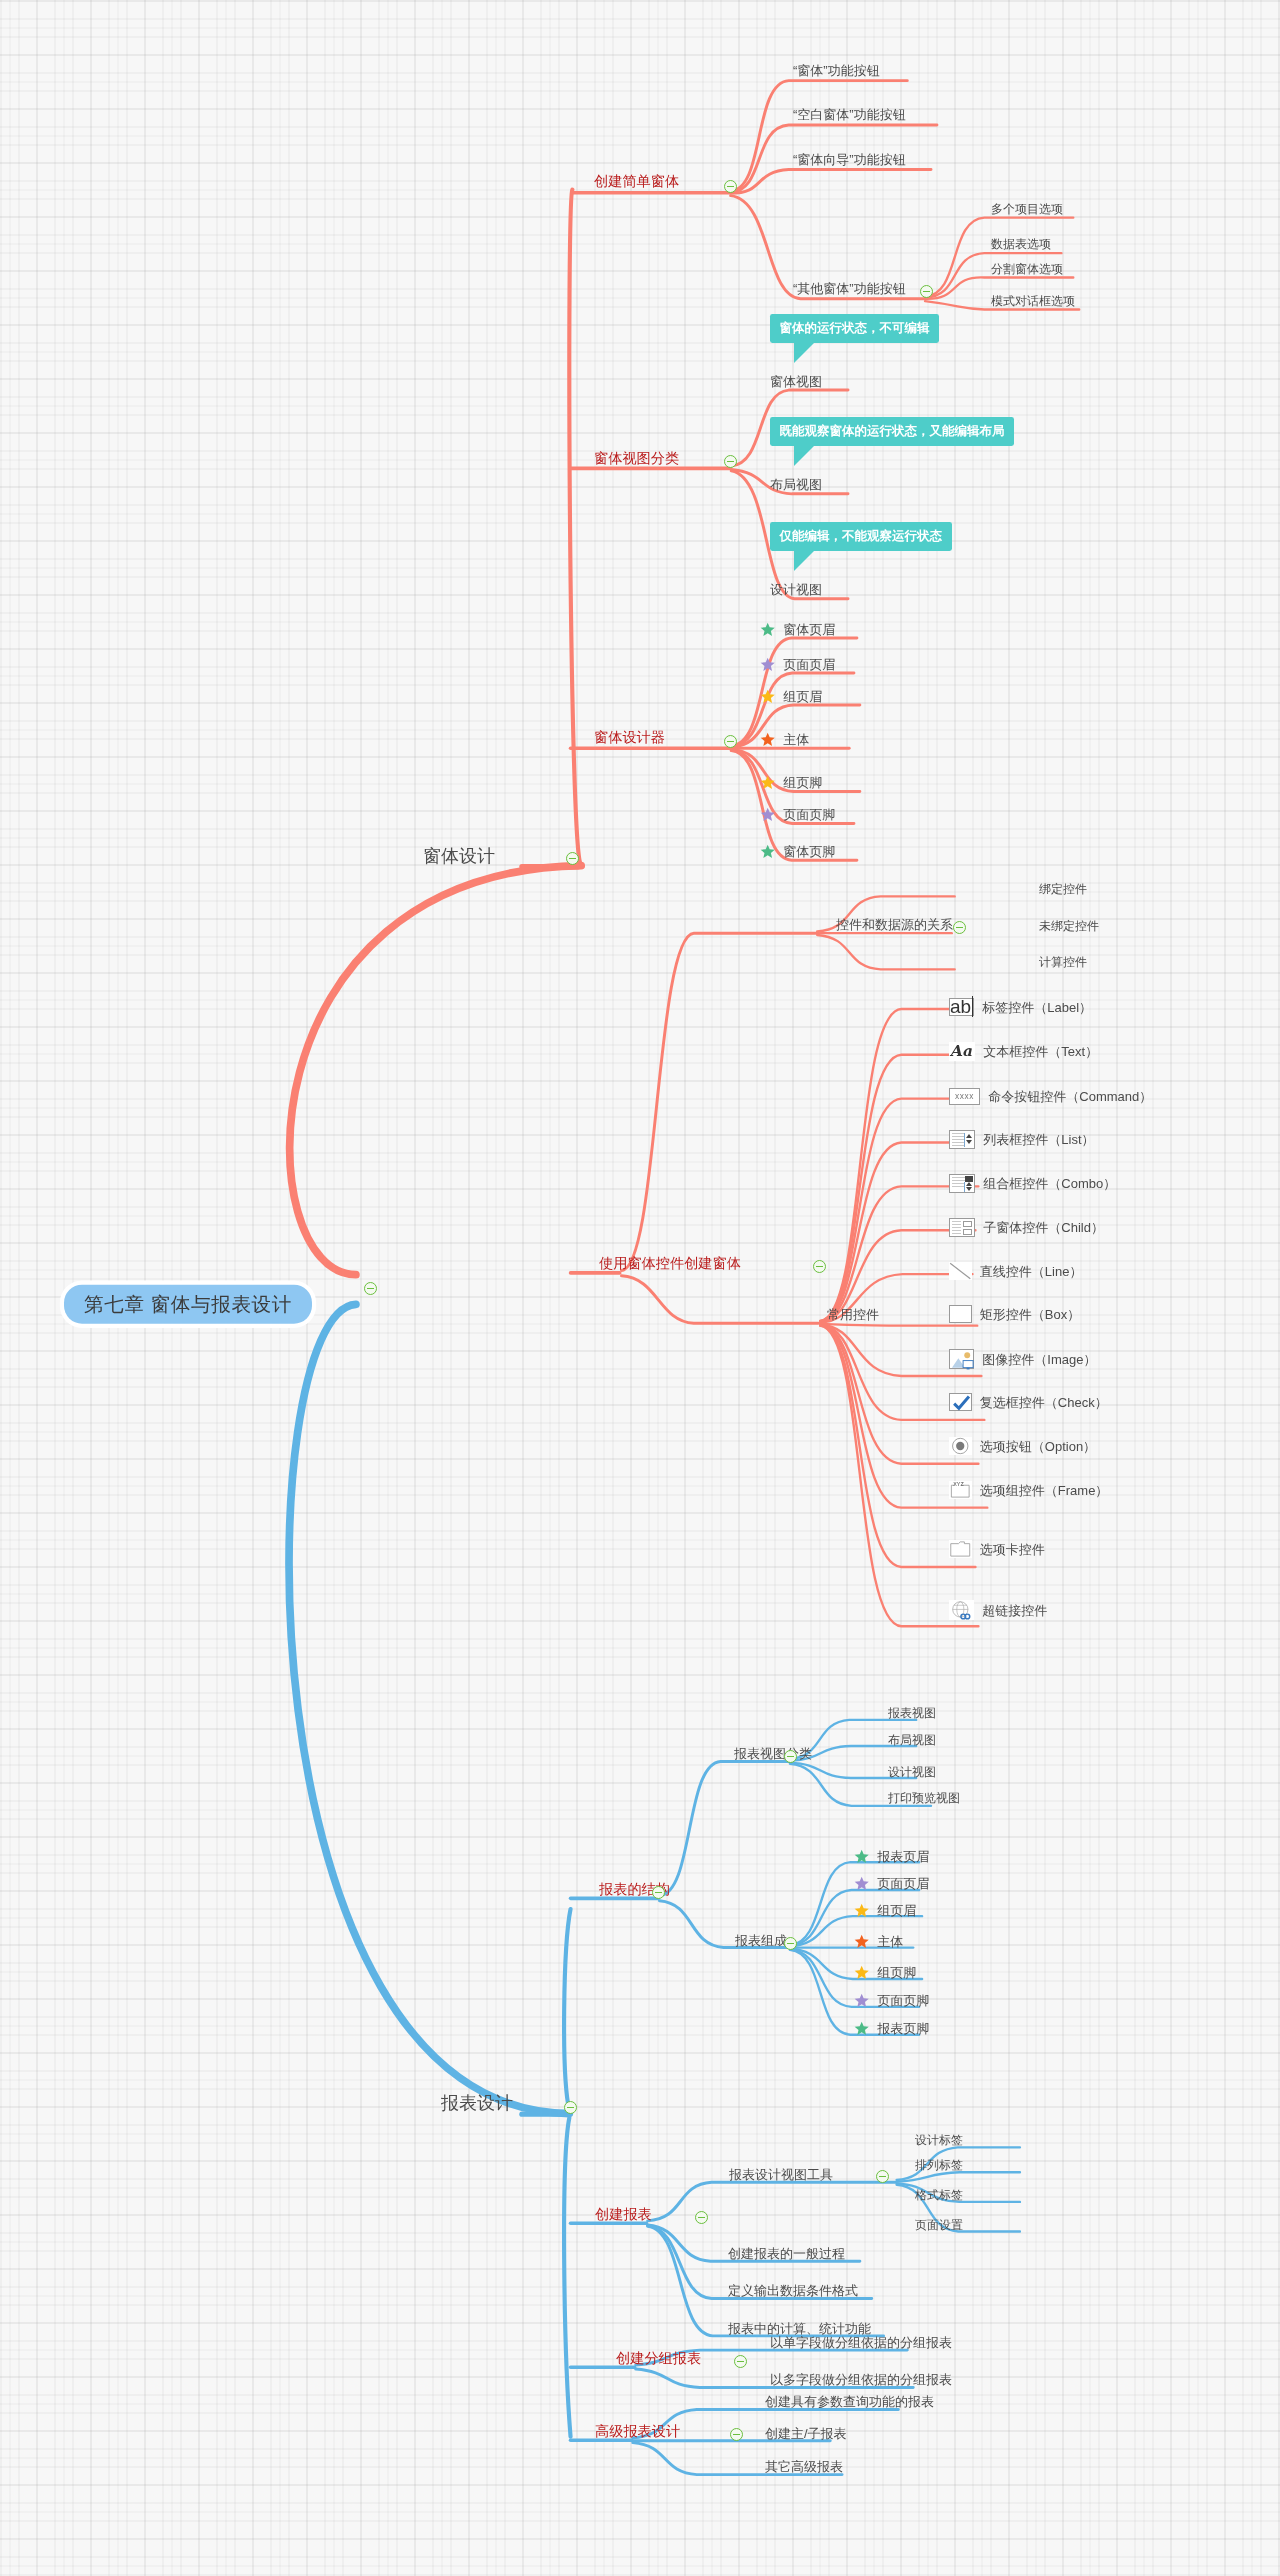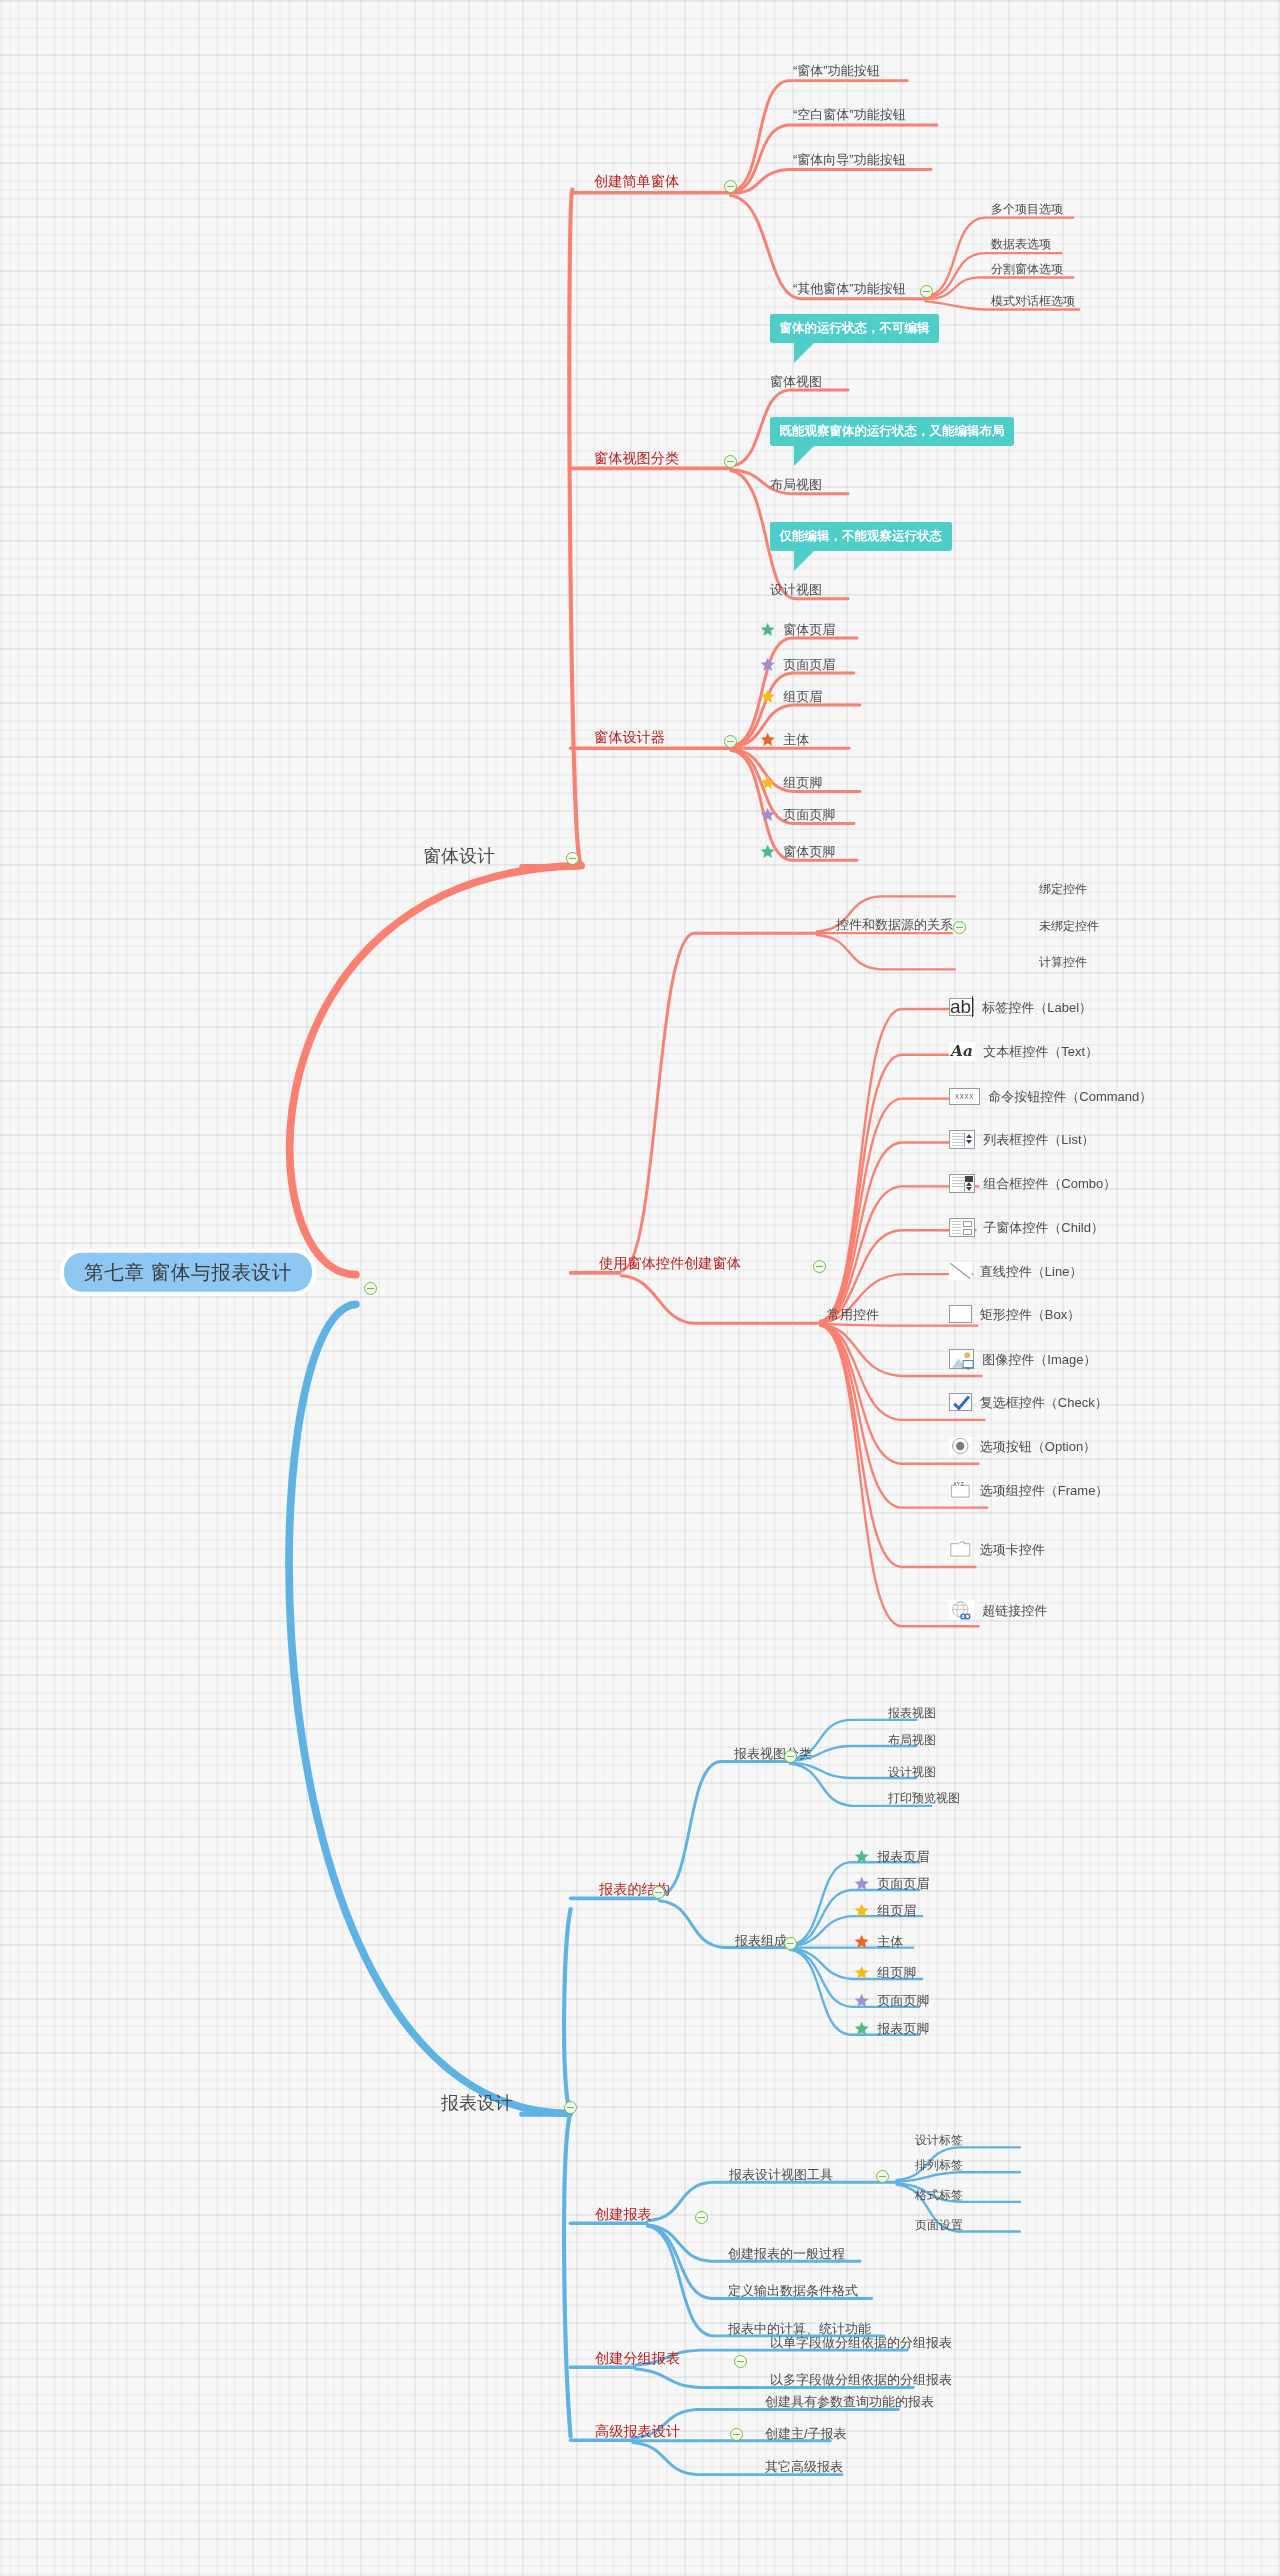--- a/index.html
+++ b/index.html
@@ -19,20 +19,21 @@
   svg.links { position:absolute; left:0; top:0; width:1281px; height:2576px; pointer-events:none; }
 
   .node { position:absolute; white-space:nowrap; color:#4a4a4a; line-height:1; }
   .node .txt { display:inline-block; vertical-align:middle; }
 
   
   .root {
     background:#8ec7f2; color:#3b3b3b; border-radius:18px;
     padding:9.5px 20px; font-size:19.6px; letter-spacing:0.6px;
     box-shadow:0 0 0 4.2px #ffffff;
+    margin-top:32px;
   }
   
   .lv1 { font-size:18px; color:#4b4b4b; }
   
   .lv2 { font-size:14.2px; color:#b91c1c; }
   
   .lv3 { font-size:13px; color:#4b4b4b; }
   .lv4 { font-size:12px; color:#4b4b4b; }
 
   
@@ -483,21 +484,21 @@
   <div class="toggle" style="left:876px; top:2170px;"></div>
   <div class="node lv4" style="left:915px; top:2134px;">设计标签</div>
   <div class="node lv4" style="left:915px; top:2159px;">排列标签</div>
   <div class="node lv4" style="left:915px; top:2189px;">格式标签</div>
   <div class="node lv4" style="left:915px; top:2219px;">页面设置</div>
 
   <div class="node lv3" style="left:728px; top:2247px;">创建报表的一般过程</div>
   <div class="node lv3" style="left:728px; top:2284px;">定义输出数据条件格式</div>
   <div class="node lv3" style="left:728px; top:2322px;">报表中的计算、统计功能</div>
 
-  <div class="node lv2" style="left:595px; top:2351px;">创建分组报表</div>
+  <div class="node lv2" style="left:616px; top:2351px;">创建分组报表</div>
   <div class="toggle" style="left:734px; top:2355px;"></div>
   <div class="node lv3" style="left:770px; top:2336px;">以单字段做分组依据的分组报表</div>
   <div class="node lv3" style="left:770px; top:2373px;">以多字段做分组依据的分组报表</div>
 
   <div class="node lv2" style="left:595px; top:2424px;">高级报表设计</div>
   <div class="toggle" style="left:730px; top:2428px;"></div>
   <div class="node lv3" style="left:765px; top:2395px;">创建具有参数查询功能的报表</div>
   <div class="node lv3" style="left:765px; top:2427px;">创建主/子报表</div>
   <div class="node lv3" style="left:765px; top:2460px;">其它高级报表</div>
 

